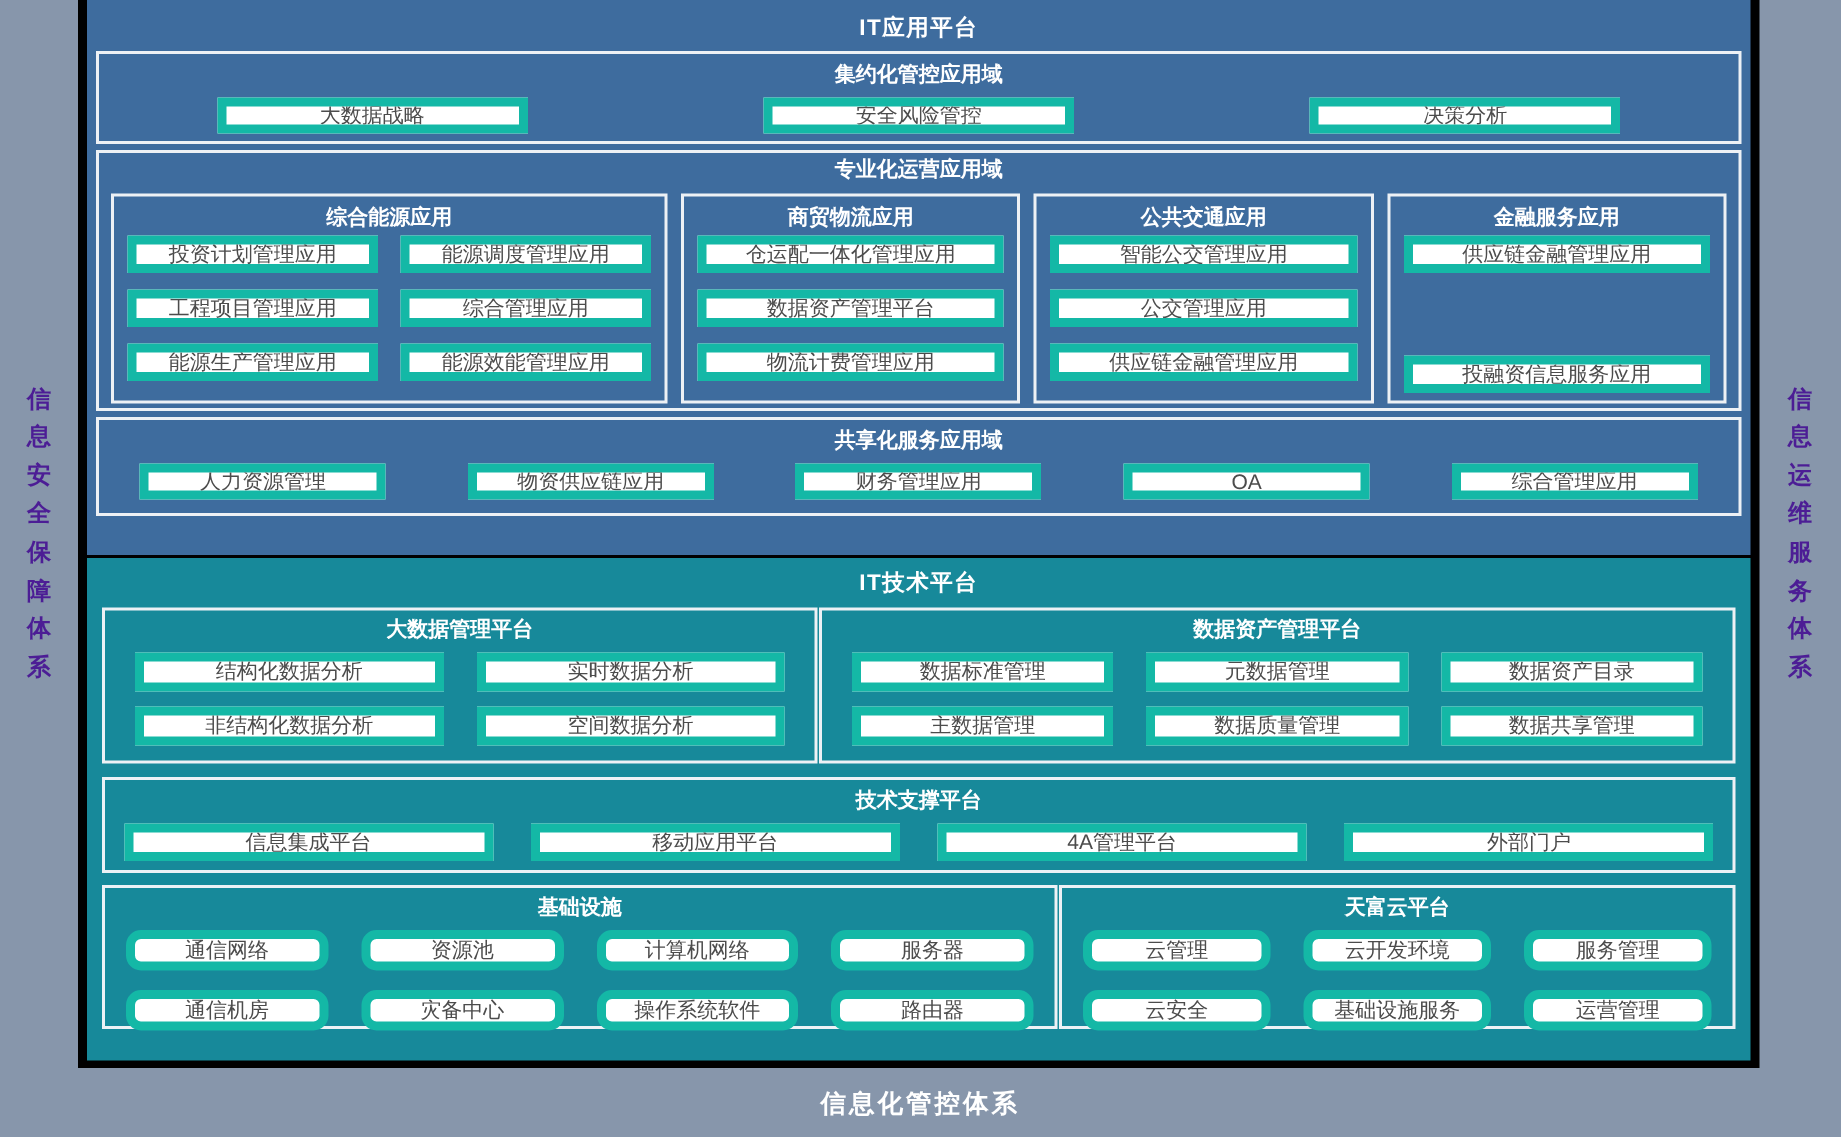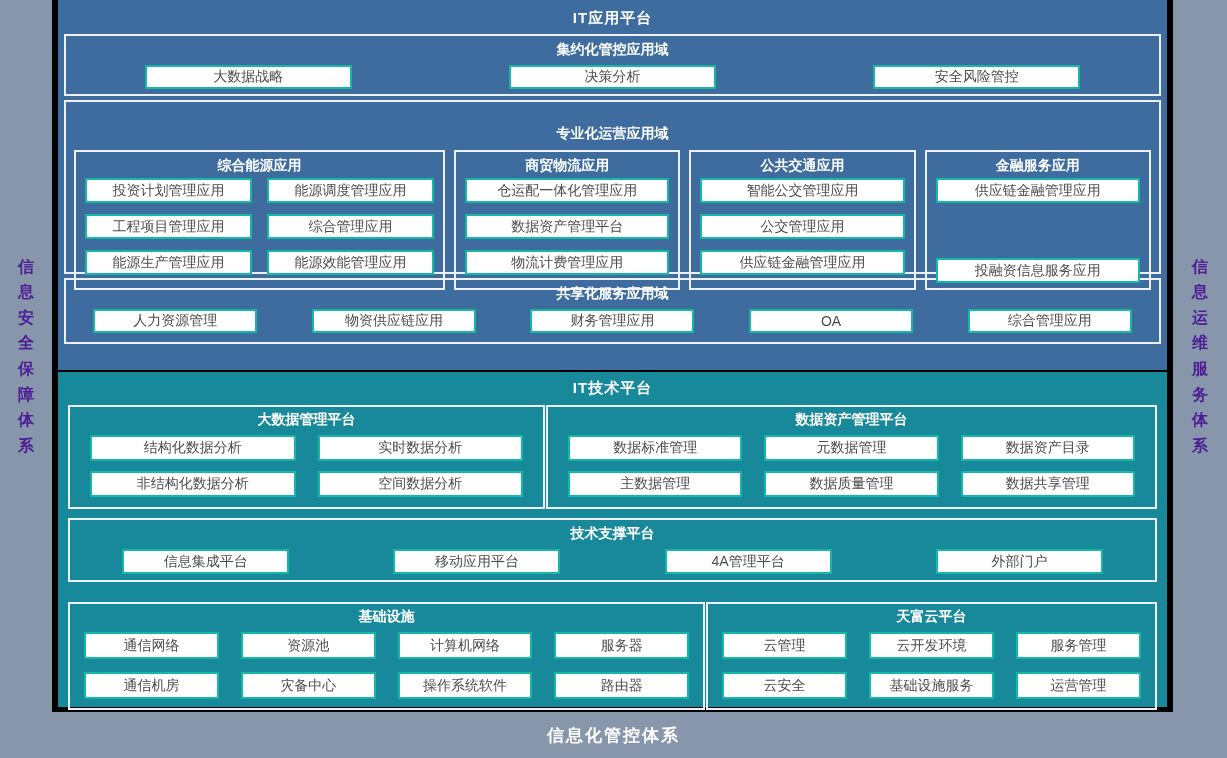--- a/index.html
+++ b/index.html
@@ -23,30 +23,30 @@
   .app-platform  { height:370px; background:#3E6C9E; }
   .section-divider { height:2px; background:#000; }
   .tech-platform { height:335px; background:#17899A; }
 
   .plat-title { text-align:center; color:#fff; font-weight:bold; font-size:15px;
                 padding-top:9px; height:31px; letter-spacing:1px; }
 
   .panel { border:2px solid #EDF1F5; margin:0 6px; }
   .panel-title { text-align:center; color:#fff; font-weight:bold; font-size:14px; }
 
-  .chip { background:#fff; border:2px solid #14b8a6; color:#4C4C4C; font-size:14px;
+  .chip { background:#fff; border:6px solid #14b8a6; color:#4C4C4C; font-size:14px;
           display:flex; align-items:center; justify-content:center;
           white-space:nowrap; overflow:hidden; }
 
   
   .panel.d1 { margin-top:3px; height:62px; padding-top:5px; }
   .d1-row { display:grid; grid-template-columns:repeat(3,1fr); justify-items:center; margin-top:6px; }
   .d1-row .chip { width:207px; height:24px; }
 
-  .panel.d2 { margin-top:4px; height:174px; padding-top:23px; }
+  .panel.d2 { margin-top:4px; height:174px; padding-top:2px; }
   .d2-cols { display:flex; gap:9px; margin:7px 8px 0; height:140px; }
   .subpanel { border:2px solid #EDF1F5; padding:3px 9px 0; display:flex; flex-direction:column; }
   .subpanel .panel-title { height:23px; line-height:20px; flex:0 0 auto; }
   .sub-energy { width:371px; flex:0 0 auto; }
   .sub-flex1 { flex:1 1 0; }
   .grid-2col { display:grid; grid-template-columns:1fr 1fr; column-gap:15px; row-gap:11px; }
   .grid-2col .chip { height:25px; }
   .col-list { display:flex; flex-direction:column; gap:11px; }
   .col-list .chip { height:25px; }
   .col-spread { display:flex; flex-direction:column; justify-content:space-between; flex:1 1 auto; padding-bottom:5px; }
@@ -64,27 +64,27 @@
   .p-bigdata { width:477px; flex:0 0 auto; }
   .p-dataasset { flex:1 1 0; }
   .tech-grid { margin:6px 20px 0; display:grid; column-gap:22px; row-gap:10px; }
   .g2 { grid-template-columns:1fr 1fr; }
   .g3 { grid-template-columns:1fr 1fr 1fr; }
   .g4 { grid-template-columns:repeat(4,1fr); }
   .tech-grid .chip { height:26px; }
 
   .panel.p-techsupport { margin:9px 10px 0; height:64px; padding-top:5px; }
   .ts-row { display:grid; grid-template-columns:repeat(4,1fr); justify-items:center; margin-top:6px; }
-  .ts-row .chip { width:167px; height:25px; }
-
-  .tech-row2 { margin-top:20px; height:108px; }
+  .ts-row .chip { width:246px; height:25px; }
+
+  .tech-row2 { margin-top:8px; height:96px; }
   .p-infra { width:637px; flex:0 0 auto; }
   .p-cloud { flex:1 1 0; }
   .tech-row2 .tech-grid { margin:6px 14px 0; row-gap:13px; }
-  .tech-row2 .tech-grid .chip { height:27px; }
+  .tech-row2 .tech-grid .chip { height:27px;border-radius:10px; }
 </style>
 </head>
 <body>
 
 <div class="stage">
 
   <div class="side-slot left">
     <div class="vert-label">信息安全保障体系</div>
   </div>
   <div class="side-slot right">
@@ -96,22 +96,22 @@
 
   <div class="content-frame">
 
     <section class="app-platform">
       <div class="plat-title">IT应用平台</div>
 
       <div class="panel d1">
         <div class="panel-title">集约化管控应用域</div>
         <div class="d1-row">
           <div class="chip">大数据战略</div>
+          <div class="chip">安全风险管控</div>
           <div class="chip">决策分析</div>
-          <div class="chip">安全风险管控</div>
         </div>
       </div>
 
       <div class="panel d2">
         <div class="panel-title">专业化运营应用域</div>
         <div class="d2-cols">
 
           <div class="subpanel sub-energy">
             <div class="panel-title">综合能源应用</div>
             <div class="grid-2col">

